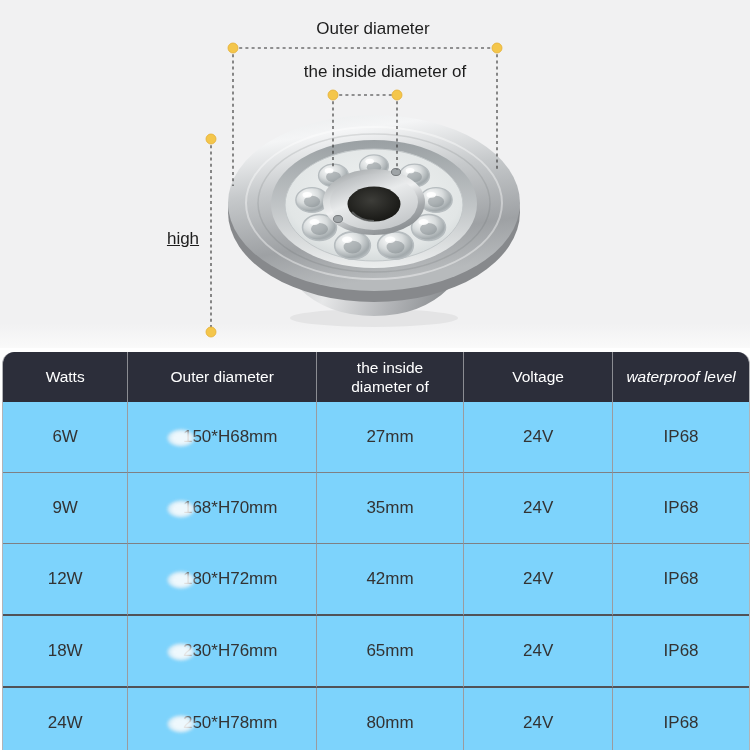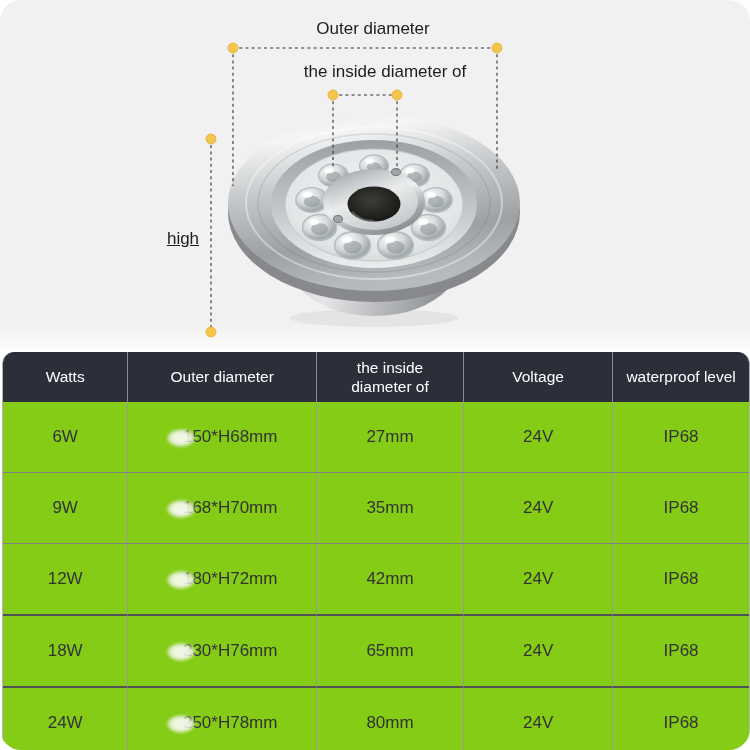--- a/index.html
+++ b/index.html
@@ -1,42 +1,42 @@
 <!DOCTYPE html>
 <html><head>
 <meta charset="utf-8">
 <style>
   html,body{margin:0;padding:0;}
   body{width:750px;height:750px;background:#ffffff;font-family:"Liberation Sans",sans-serif;}
-  .page{position:relative;width:750px;height:750px;overflow:hidden;background:#ffffff;border-radius:21px;}
+  .page{position:relative;width:750px;height:750px;overflow:hidden;background:#ffffff;}
 
   
   .photo{position:absolute;left:0;top:0;width:750px;height:348px;
          background:linear-gradient(#f1f1f2 93%,#fafafa);}
   .photo svg{position:absolute;left:0;top:0;}
   .lbl{position:absolute;color:#1d1d1d;font-size:17px;line-height:19px;text-align:center;}
   .lbl.outer{left:273px;top:19px;width:200px;}
   .lbl.inside{left:285px;top:62px;width:200px;}
   .lbl.high{left:158px;top:229px;width:50px;text-decoration:underline;}
 
   
   .table-wrap{position:absolute;left:2px;top:352px;width:746px;
               border-left:1px solid #b2b3b7;border-right:1px solid #b2b3b7;
               border-bottom:3px solid #2b2b2f;
               border-radius:12px 12px 3px 3px;overflow:hidden;}
   table.spec{width:100%;border-collapse:separate;border-spacing:0;table-layout:fixed;}
   table.spec th{background:#2c2e3a;color:#ffffff;font-weight:400;font-size:15.5px;
                 height:46px;padding:2px 10px;text-align:center;vertical-align:middle;
                 border-right:1px solid rgba(255,255,255,.45);line-height:1.25;}
-  table.spec th:last-child{border-right:none;}
+  table.spec th:last-child{border-right:none;font-style:italic;}
   table.spec col.c1{width:16.8%;} table.spec col.c2{width:25.3%;}
   table.spec col.c3{width:19.7%;} table.spec col.c4{width:20%;}
   table.spec col.c5{width:18.2%;}
   table.spec td{height:68px;text-align:center;vertical-align:middle;
-                font-size:17px;color:#333333;background:#84cc16;
+                font-size:17px;color:#333333;background:#7dd3fc;
                 border-right:1px solid #9a9b9f;border-bottom:1px solid #7f8084;
                 white-space:nowrap;}
   table.spec td:last-child{border-right:none;}
   table.spec tr.thick td{border-bottom:2px solid #515257;text-align:center;}
   table.spec tr.last td{border-bottom:none;}
   .smudge{display:inline-block;position:relative;z-index:1;width:28px;height:18px;
           margin-right:-12px;vertical-align:middle;border-radius:50%;
           background:radial-gradient(ellipse at center,rgba(253,253,253,.98) 40%,rgba(242,242,244,.75) 62%,rgba(255,255,255,0) 80%);
           filter:blur(1.5px);opacity:.9;}
 </style>

